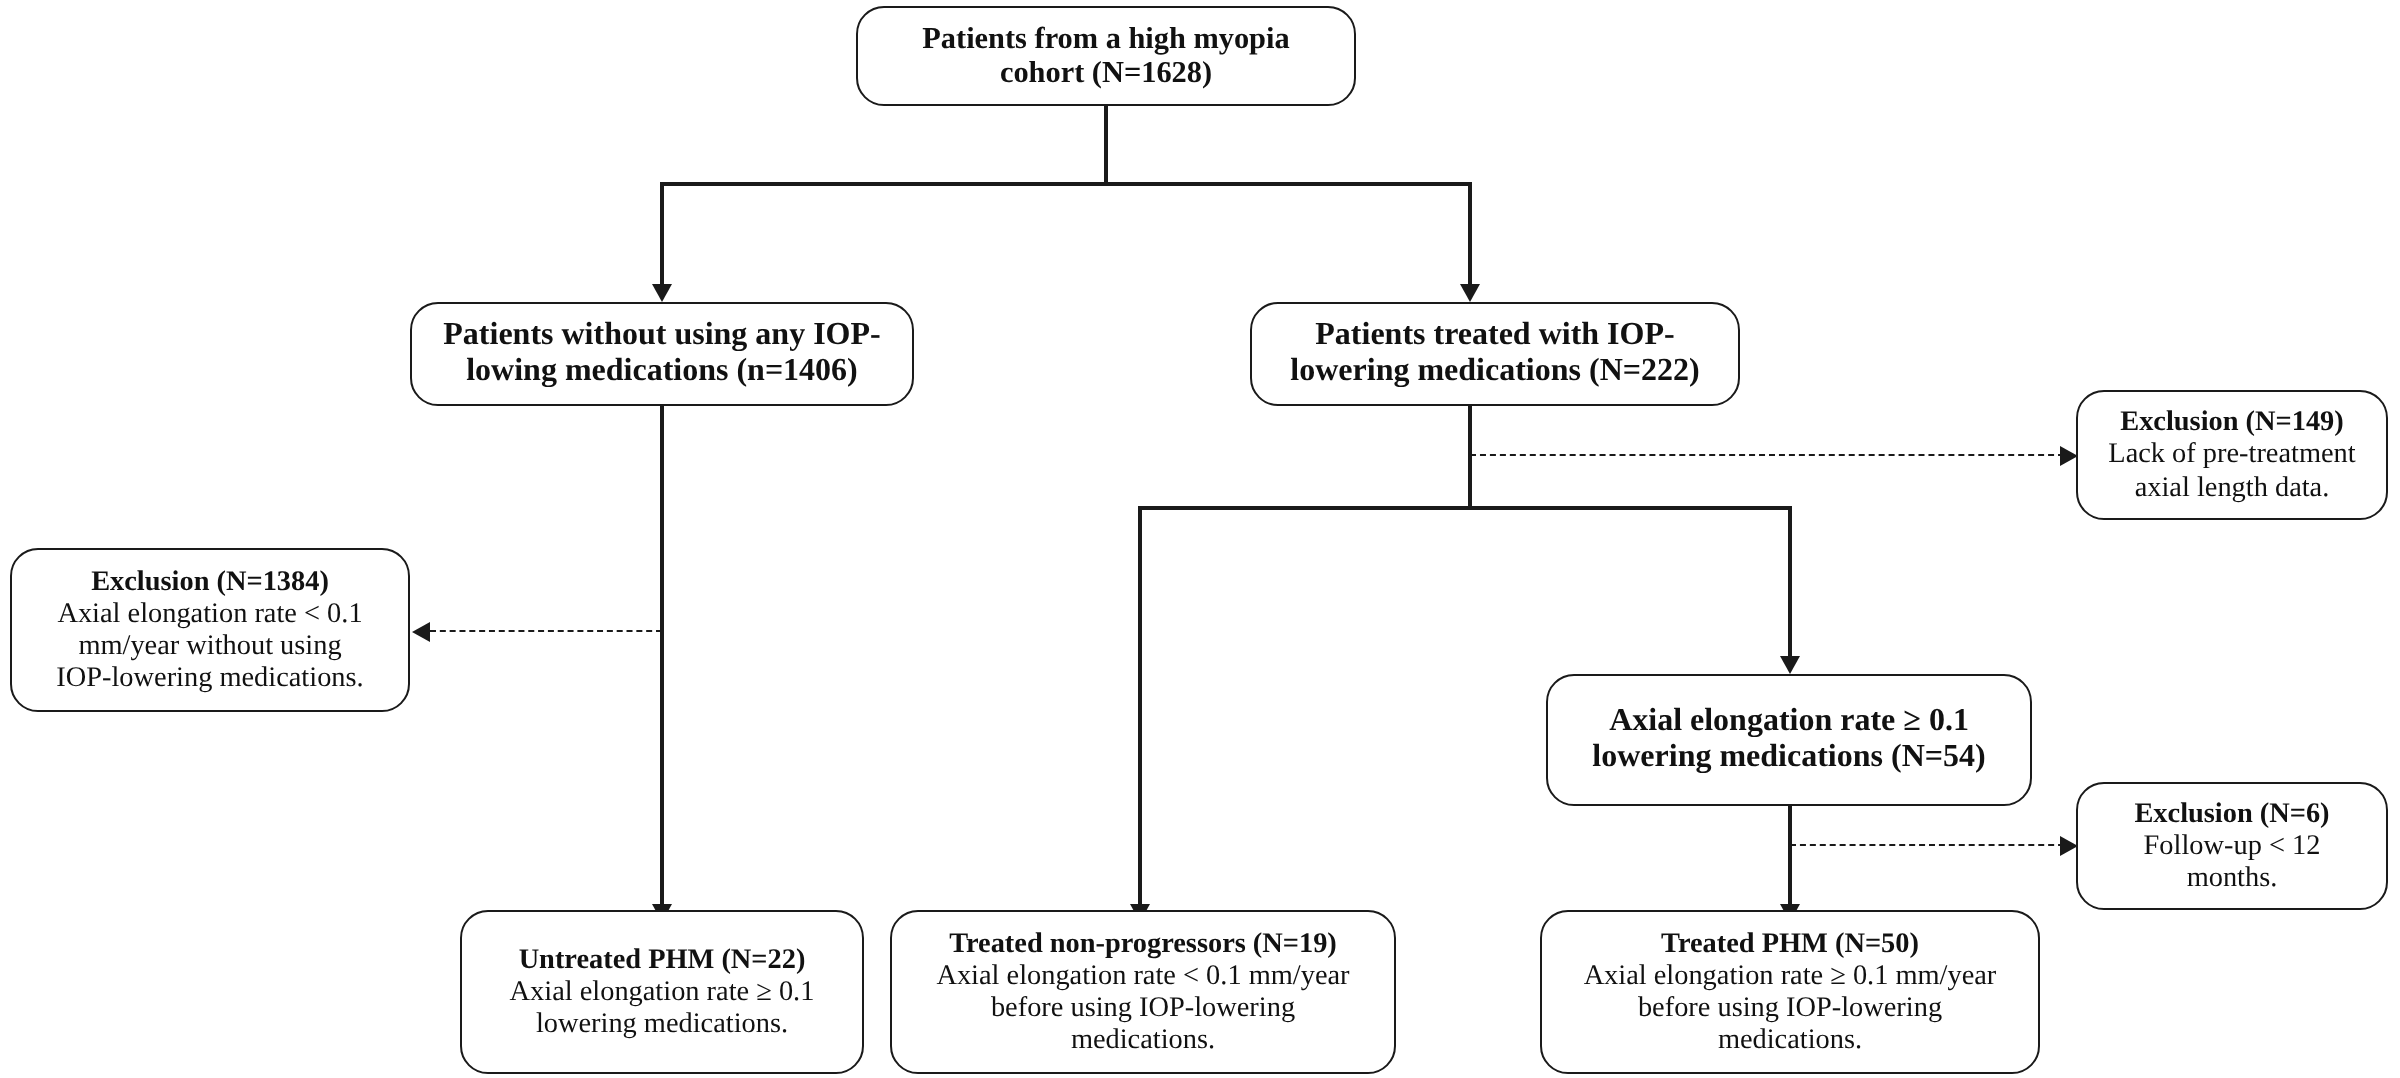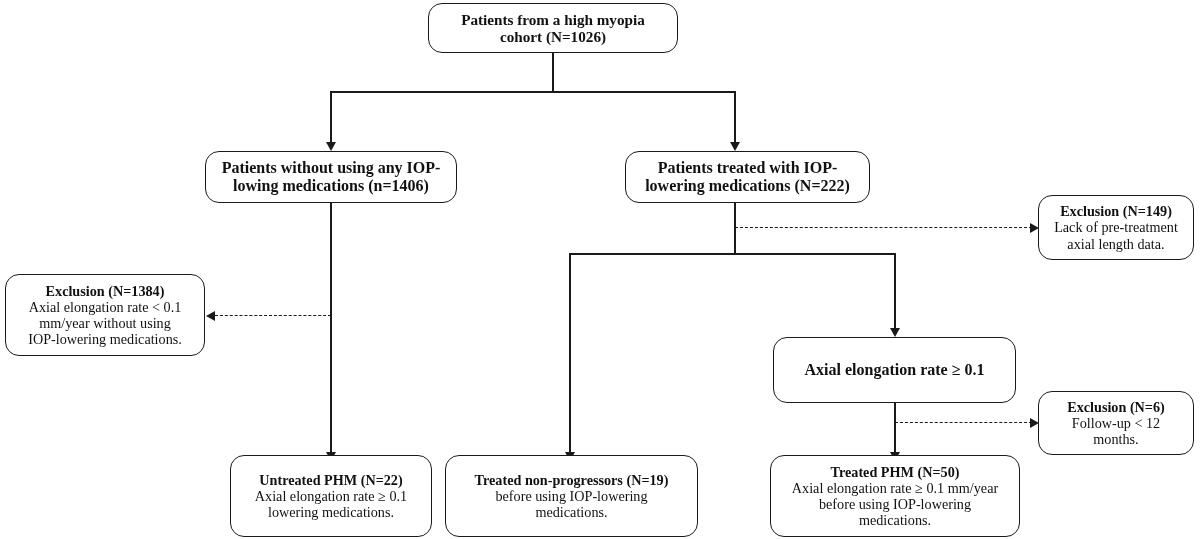--- a/index.html
+++ b/index.html
@@ -91,21 +91,21 @@
   <div class="arrow-d" style="left:889.5px;top:328px;"></div>
 
   <div class="vl" style="left:894px;top:403px;height:51px;"></div>
   <div class="arrow-d" style="left:889.5px;top:452px;"></div>
 
   <div class="dashed" style="left:895px;top:422px;width:142px;"></div>
   <div class="arrow-r" style="left:1030px;top:417.5px;"></div>
 
   <div class="node n-big allbold" style="left:428px;top:3px;width:250px;height:50px;">
     <div class="ttl">Patients from a high myopia</div>
-    <div class="ttl">cohort (N=1026)</div>
+    <div class="ttl">cohort (N=1628)</div>
   </div>
 
   <div class="node n-mid allbold" style="left:205px;top:151px;width:252px;height:52px;">
     <div class="ttl">Patients without using any IOP-</div>
     <div class="ttl">lowing medications (n=1406)</div>
   </div>
 
   <div class="node n-mid allbold" style="left:625px;top:151px;width:245px;height:52px;">
     <div class="ttl">Patients treated with IOP-</div>
     <div class="ttl">lowering medications (N=222)</div>
@@ -119,36 +119,38 @@
 
   <div class="node n-sml" style="left:5px;top:274px;width:200px;height:82px;justify-content:center;">
     <div class="ttl">Exclusion (N=1384)</div>
     <div class="sub">Axial elongation rate &lt; 0.1</div>
     <div class="sub">mm/year without using</div>
     <div class="sub">IOP-lowering medications.</div>
   </div>
 
   <div class="node n-mid allbold" style="left:773px;top:337px;width:243px;height:66px;">
     <div class="ttl">Axial elongation rate ≥ 0.1</div>
+    <div class="ttl">lowering medications (N=54)</div>
   </div>
 
   <div class="node n-sml" style="left:1038px;top:391px;width:156px;height:64px;">
     <div class="ttl">Exclusion (N=6)</div>
     <div class="sub">Follow-up &lt; 12</div>
     <div class="sub">months.</div>
   </div>
 
   <div class="node n-sml" style="left:230px;top:455px;width:202px;height:82px;">
     <div class="ttl">Untreated PHM (N=22)</div>
     <div class="sub">Axial elongation rate ≥ 0.1</div>
     <div class="sub">lowering medications.</div>
   </div>
 
   <div class="node n-sml" style="left:445px;top:455px;width:253px;height:82px;">
     <div class="ttl">Treated non-progressors (N=19)</div>
+    <div class="sub">Axial elongation rate &lt; 0.1 mm/year</div>
     <div class="sub">before using IOP-lowering</div>
     <div class="sub">medications.</div>
   </div>
 
   <div class="node n-sml" style="left:770px;top:455px;width:250px;height:82px;">
     <div class="ttl">Treated PHM (N=50)</div>
     <div class="sub">Axial elongation rate ≥ 0.1 mm/year</div>
     <div class="sub">before using IOP-lowering</div>
     <div class="sub">medications.</div>
   </div>

